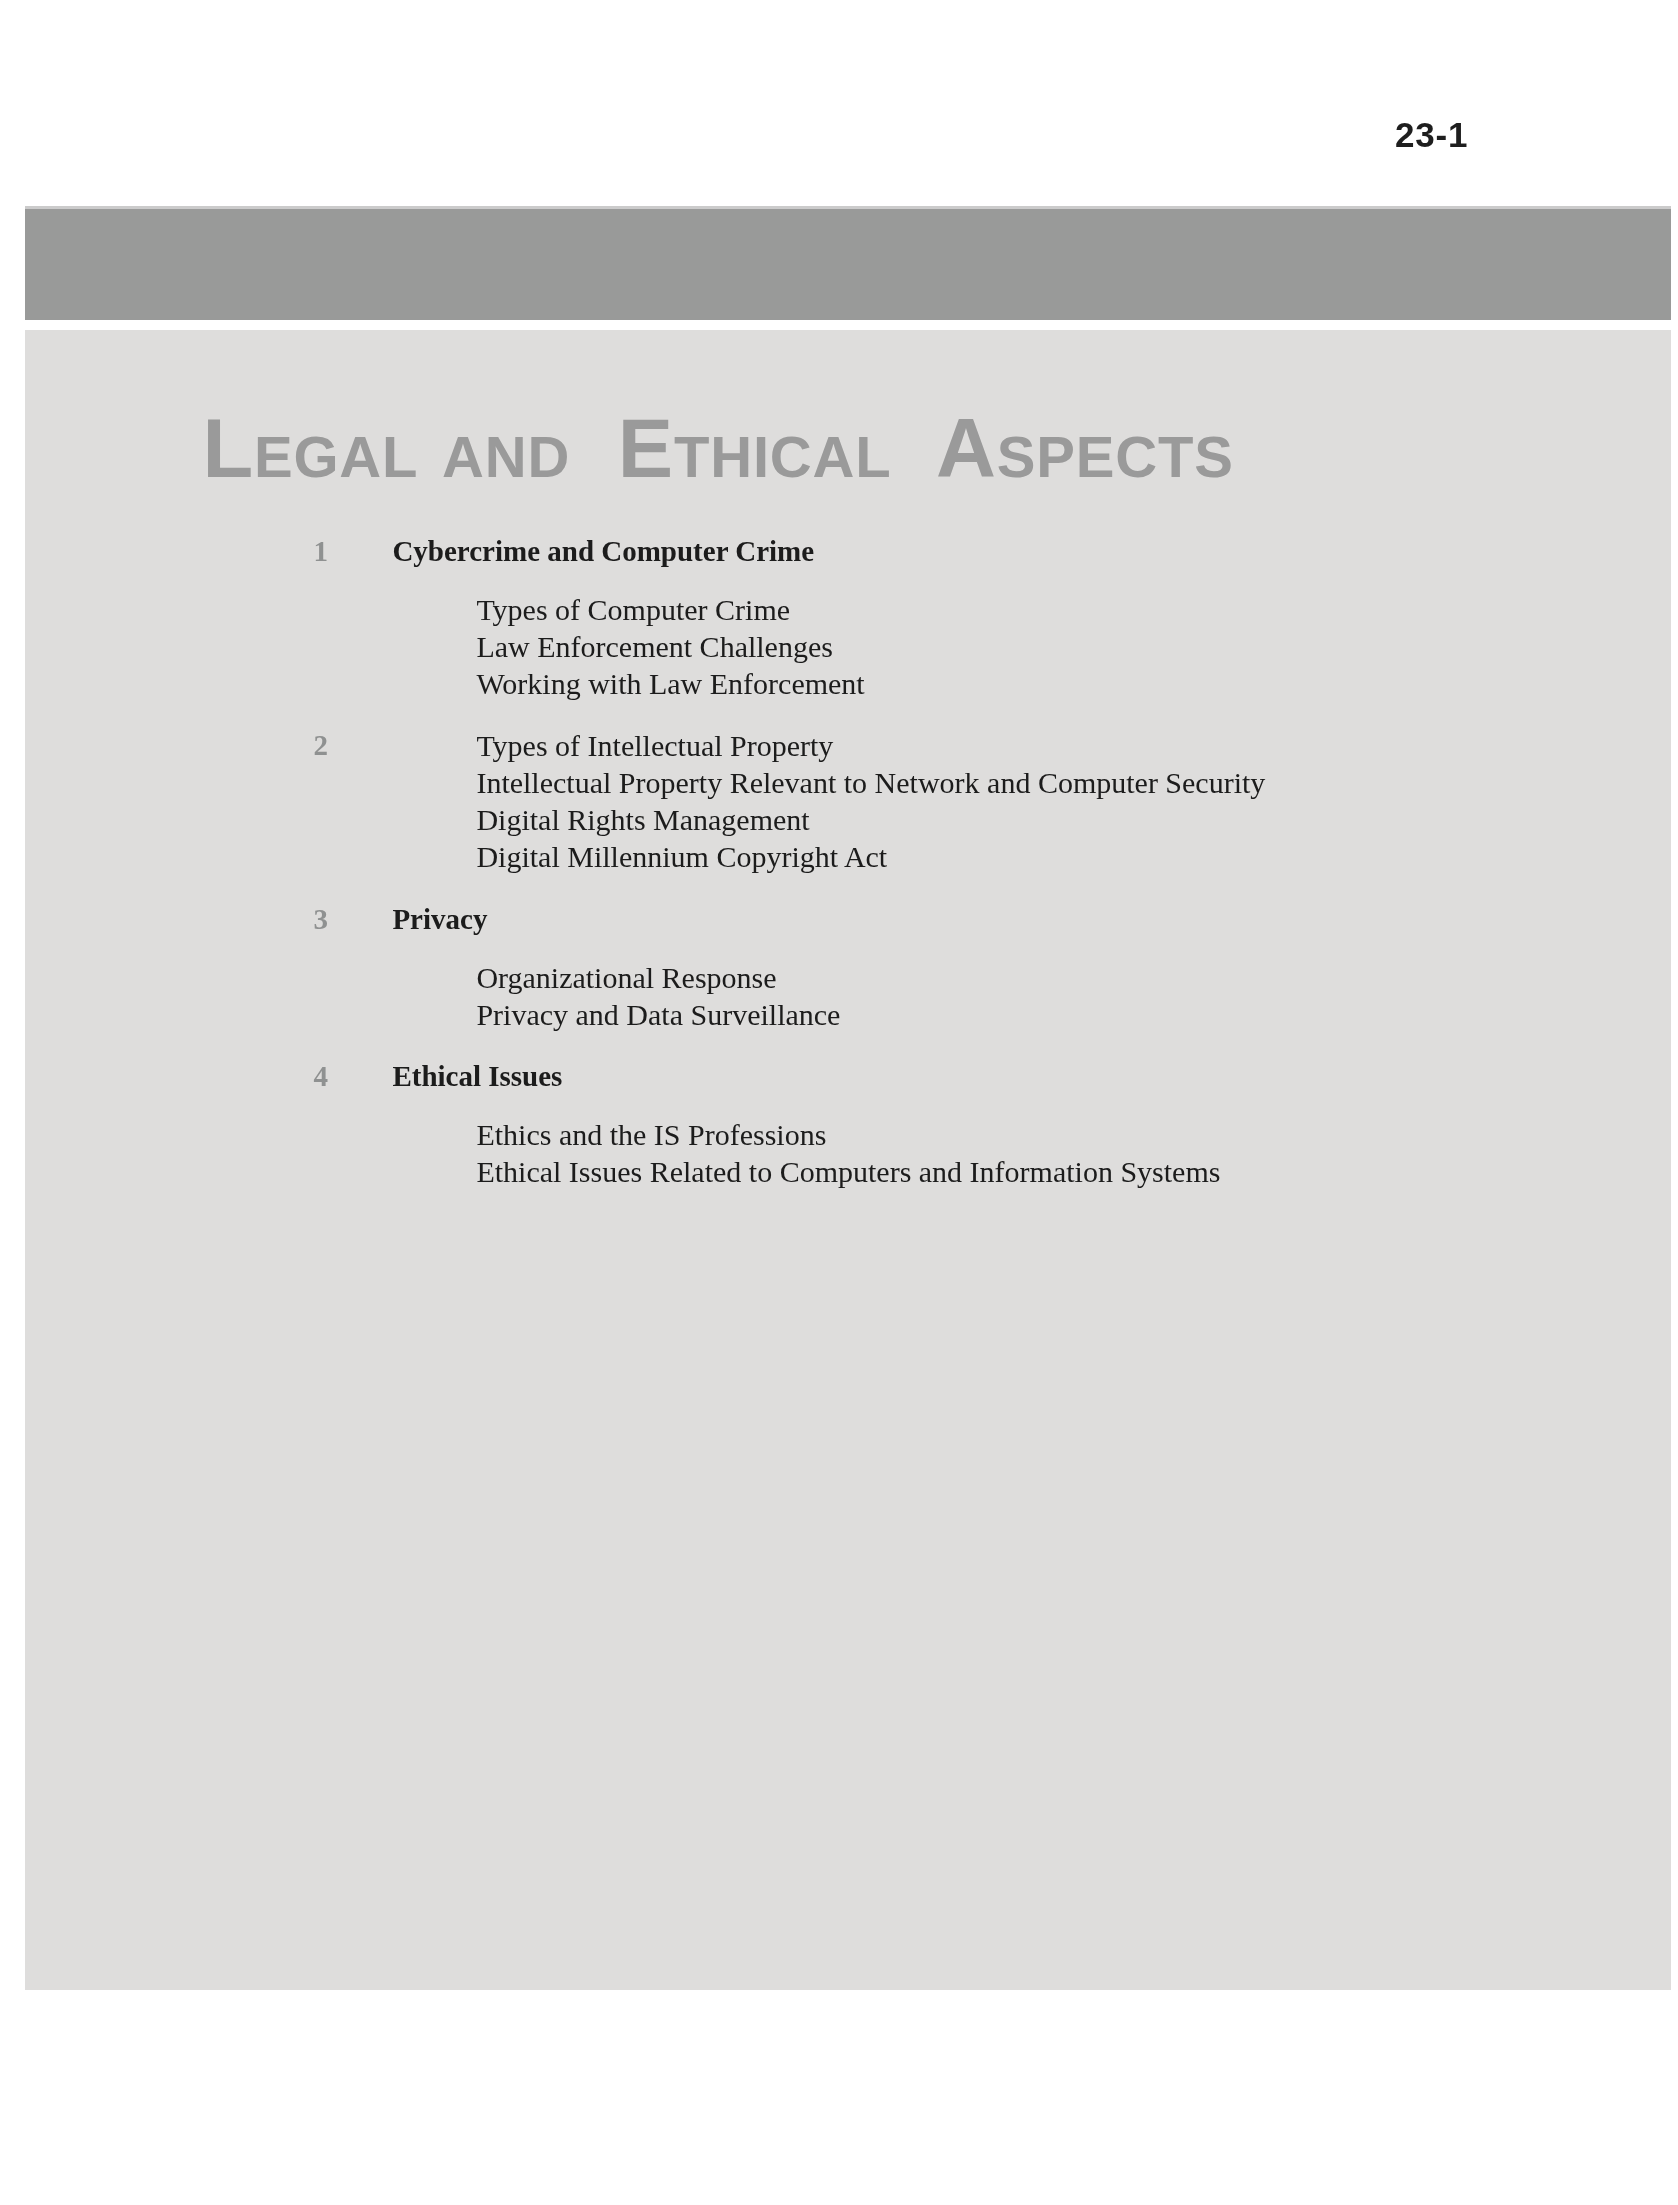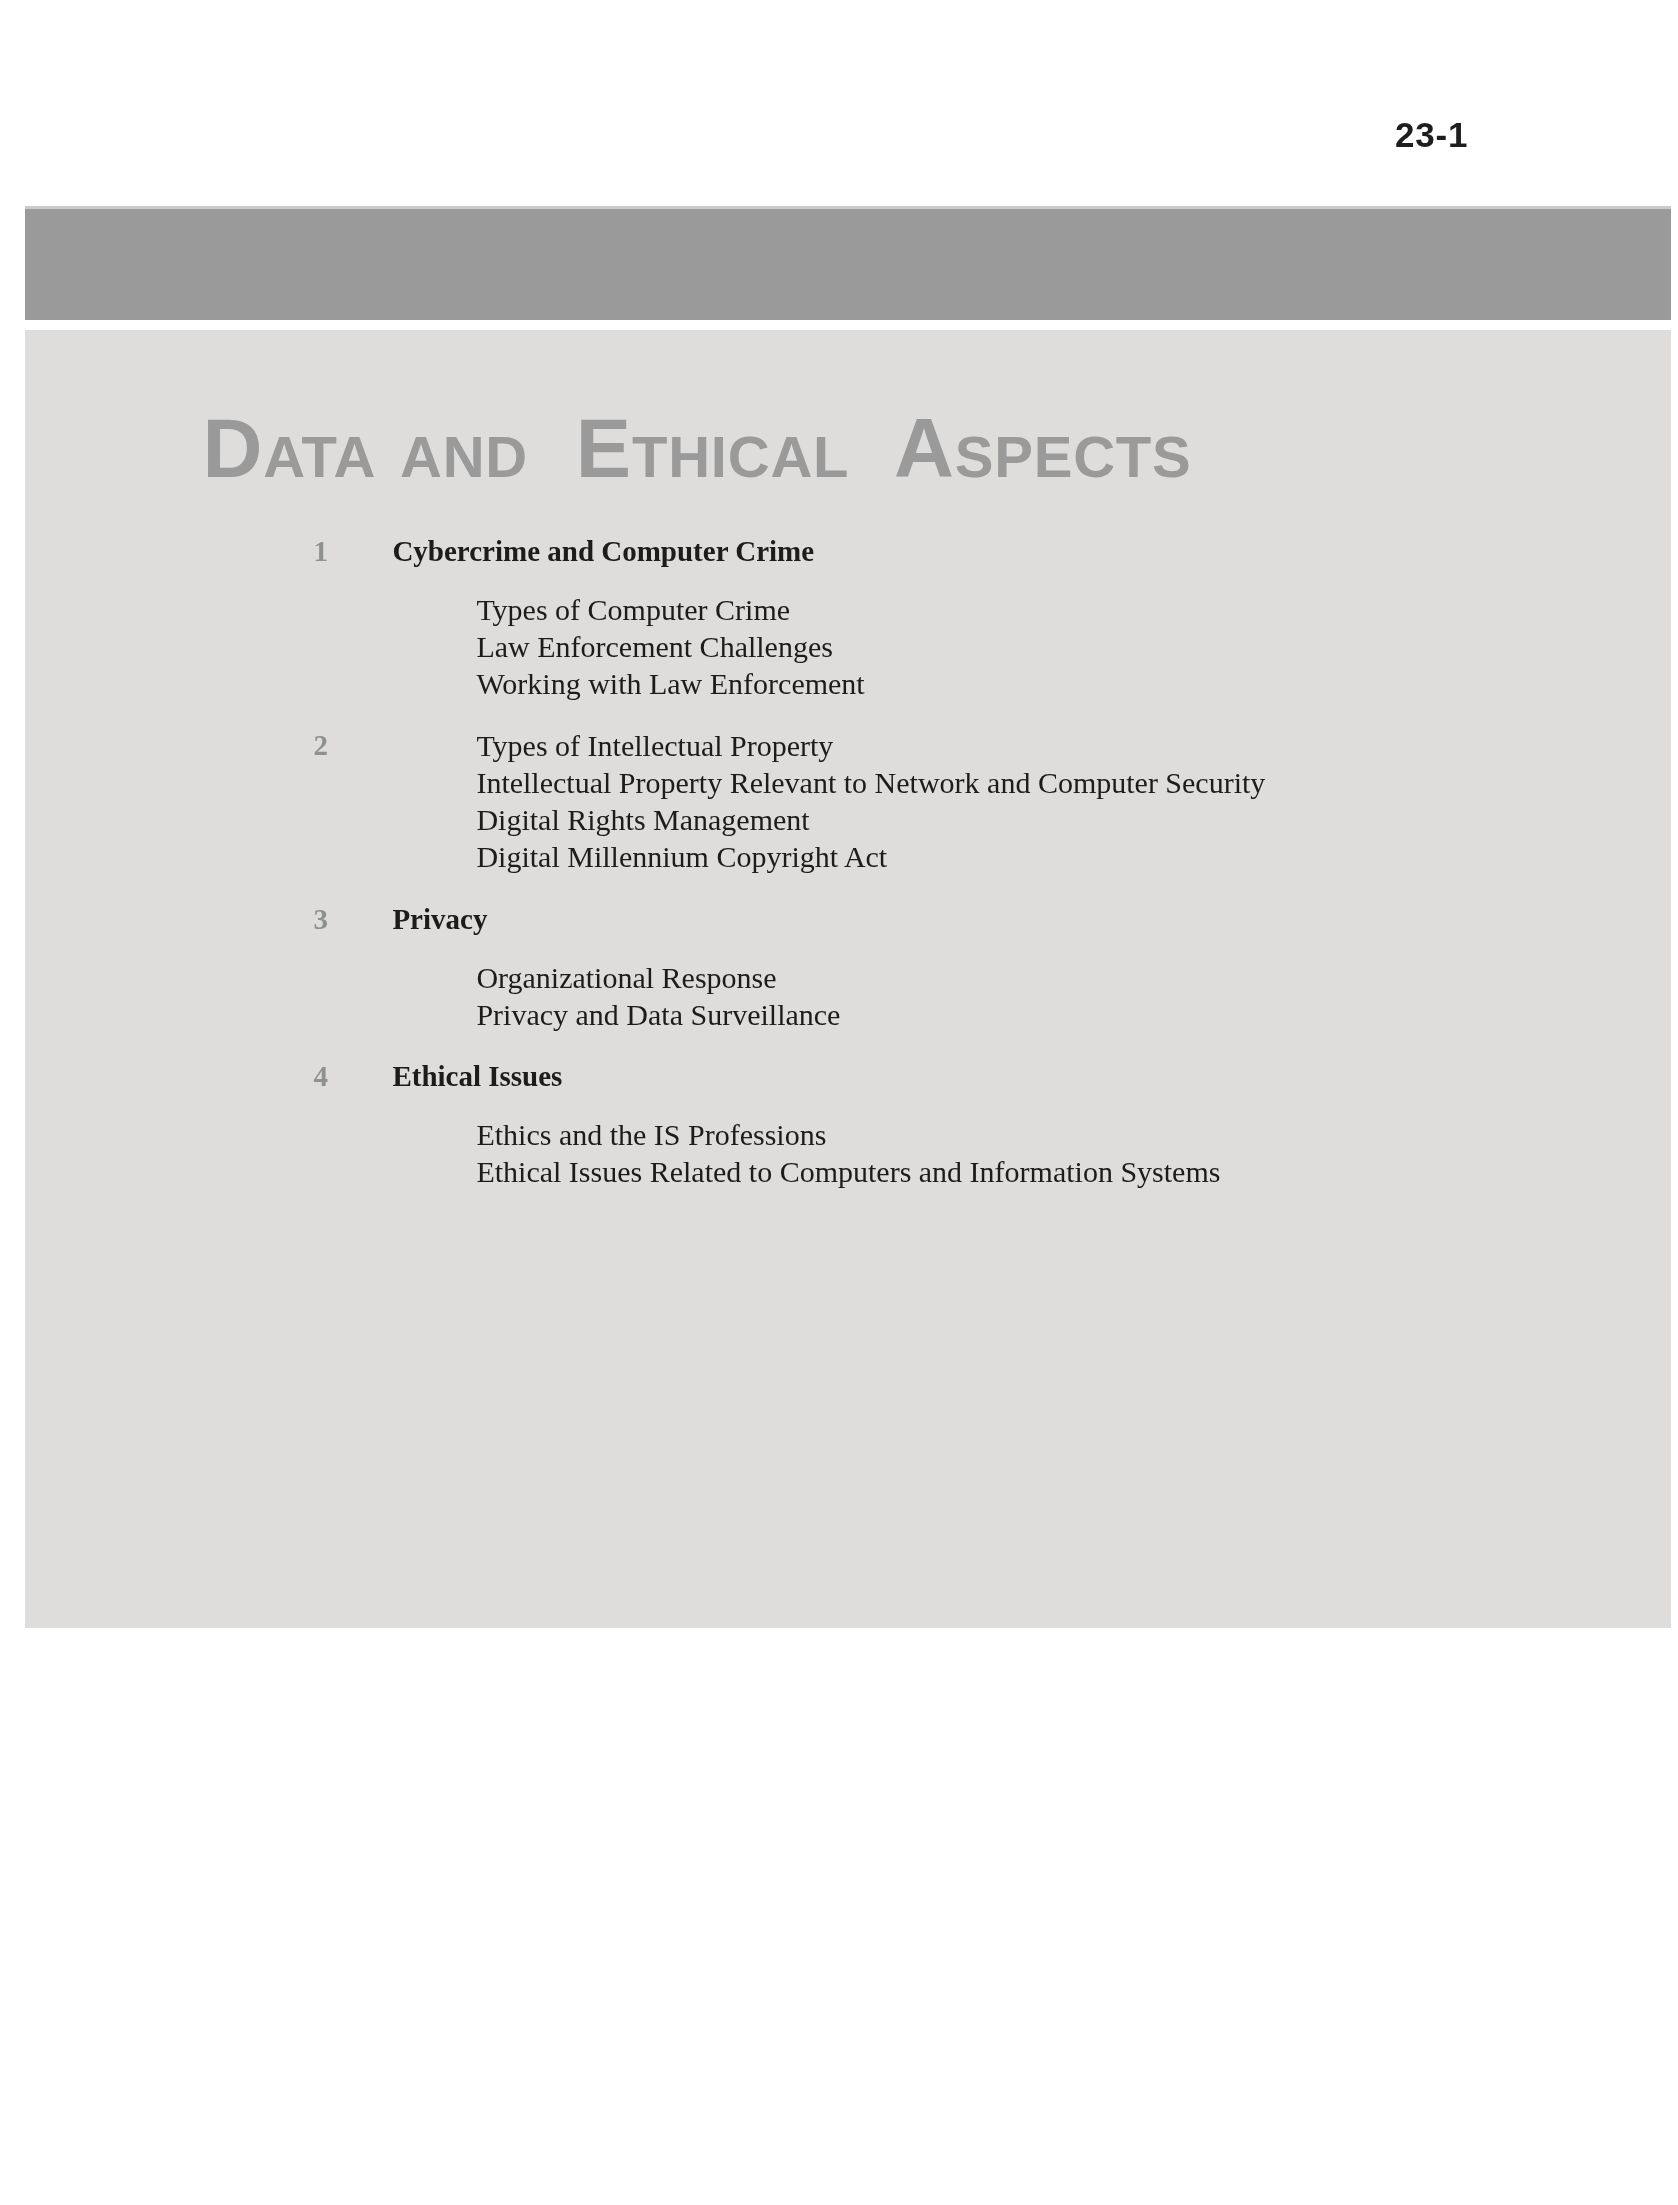--- a/index.html
+++ b/index.html
@@ -9,21 +9,21 @@
     --number-gray: #8f9191;
     --text: #1c1c1c;
     --page-bg: #ffffff;
   }
   * { margin: 0; padding: 0; box-sizing: border-box; }
   html, body { background: #ffffff; }
 
   .page {
     position: relative;
     width: 1679px;
-    height: 1628px;
+    height: 1990px;
     background: var(--page-bg);
     font-family: "Liberation Serif", serif;
     overflow: hidden;
   }
 
   .page-number {
     position: absolute;
     left: 1395px;
     top: 115px;
     font-family: "Liberation Sans", sans-serif;
@@ -109,21 +109,21 @@
 <body>
 
 <div class="page">
 
   <div class="page-number">23-1</div>
 
   <div class="banner"></div>
 
   <div class="content">
 
-    <div class="chapter-title">Data and  Ethical  Aspects</div>
+    <div class="chapter-title">Legal and  Ethical  Aspects</div>
 
     <div class="toc">
         <div class="section-heading">
           <span class="section-number">1</span>
           <span class="section-heading-text">Cybercrime and Computer Crime</span>
         </div>
         <div class="section-items">
           <span class="toc-item">Types of Computer Crime</span>
           <span class="toc-item">Law Enforcement Challenges</span>
           <span class="toc-item">Working with Law Enforcement</span>

